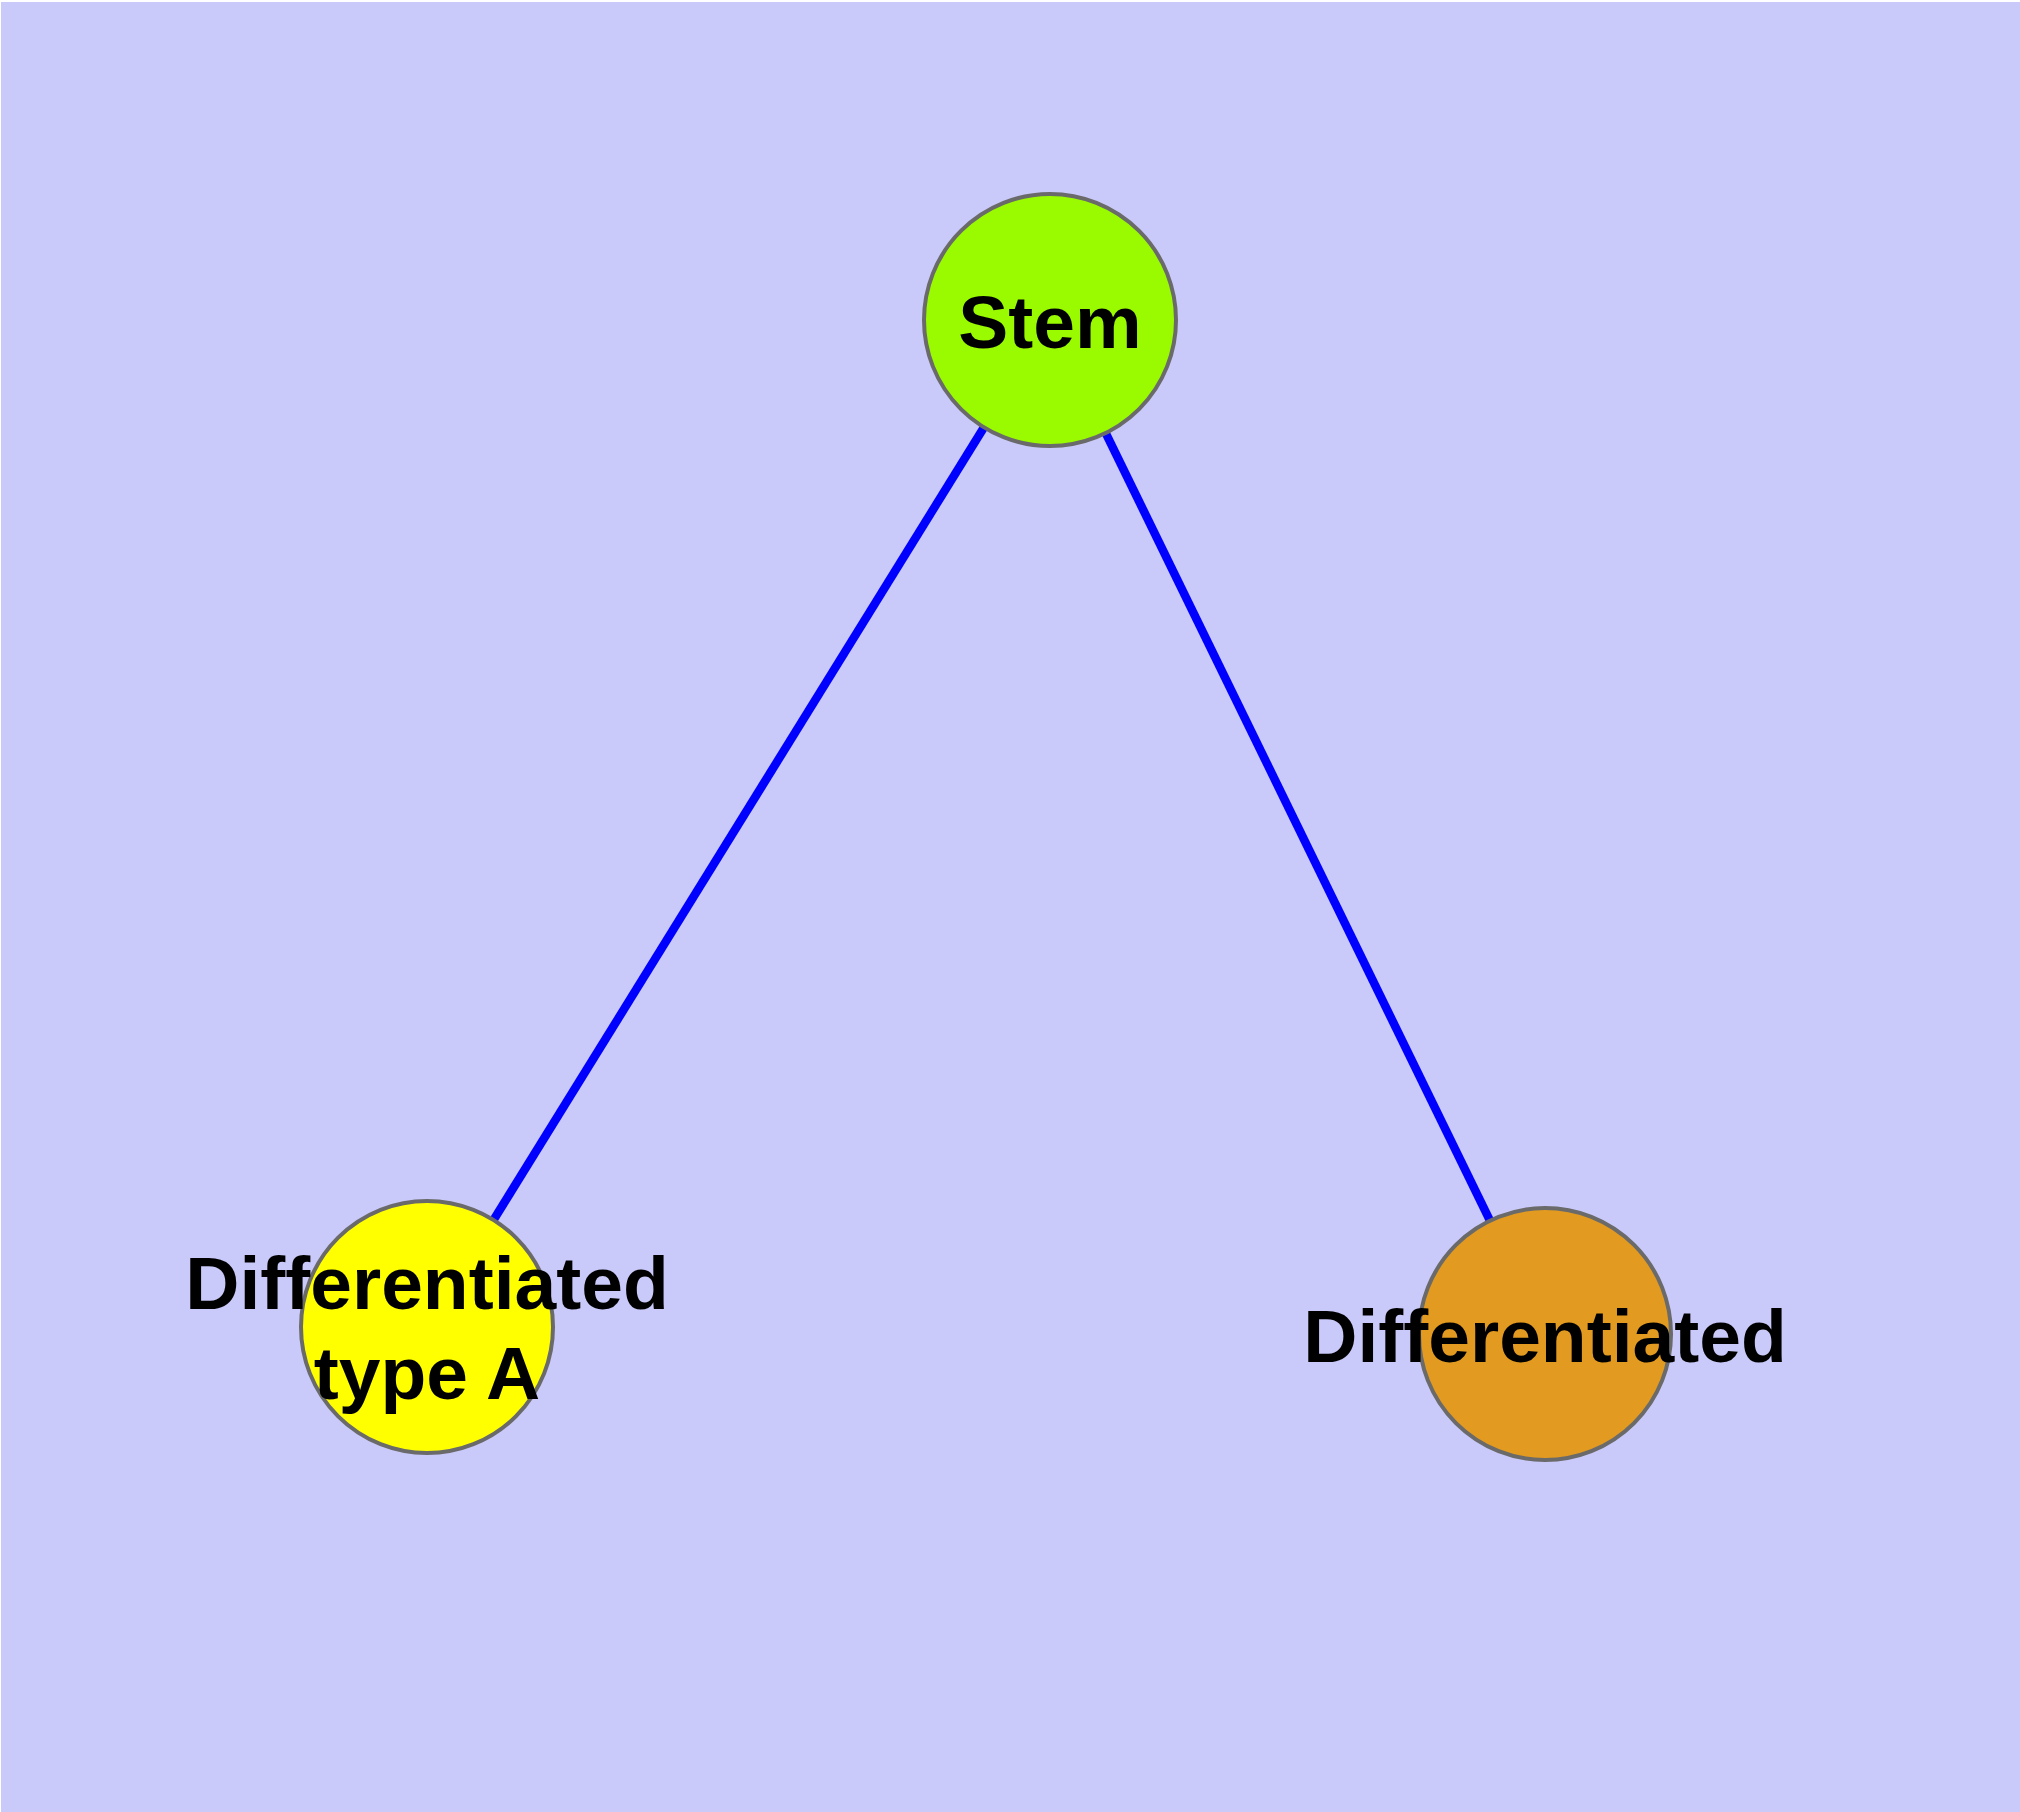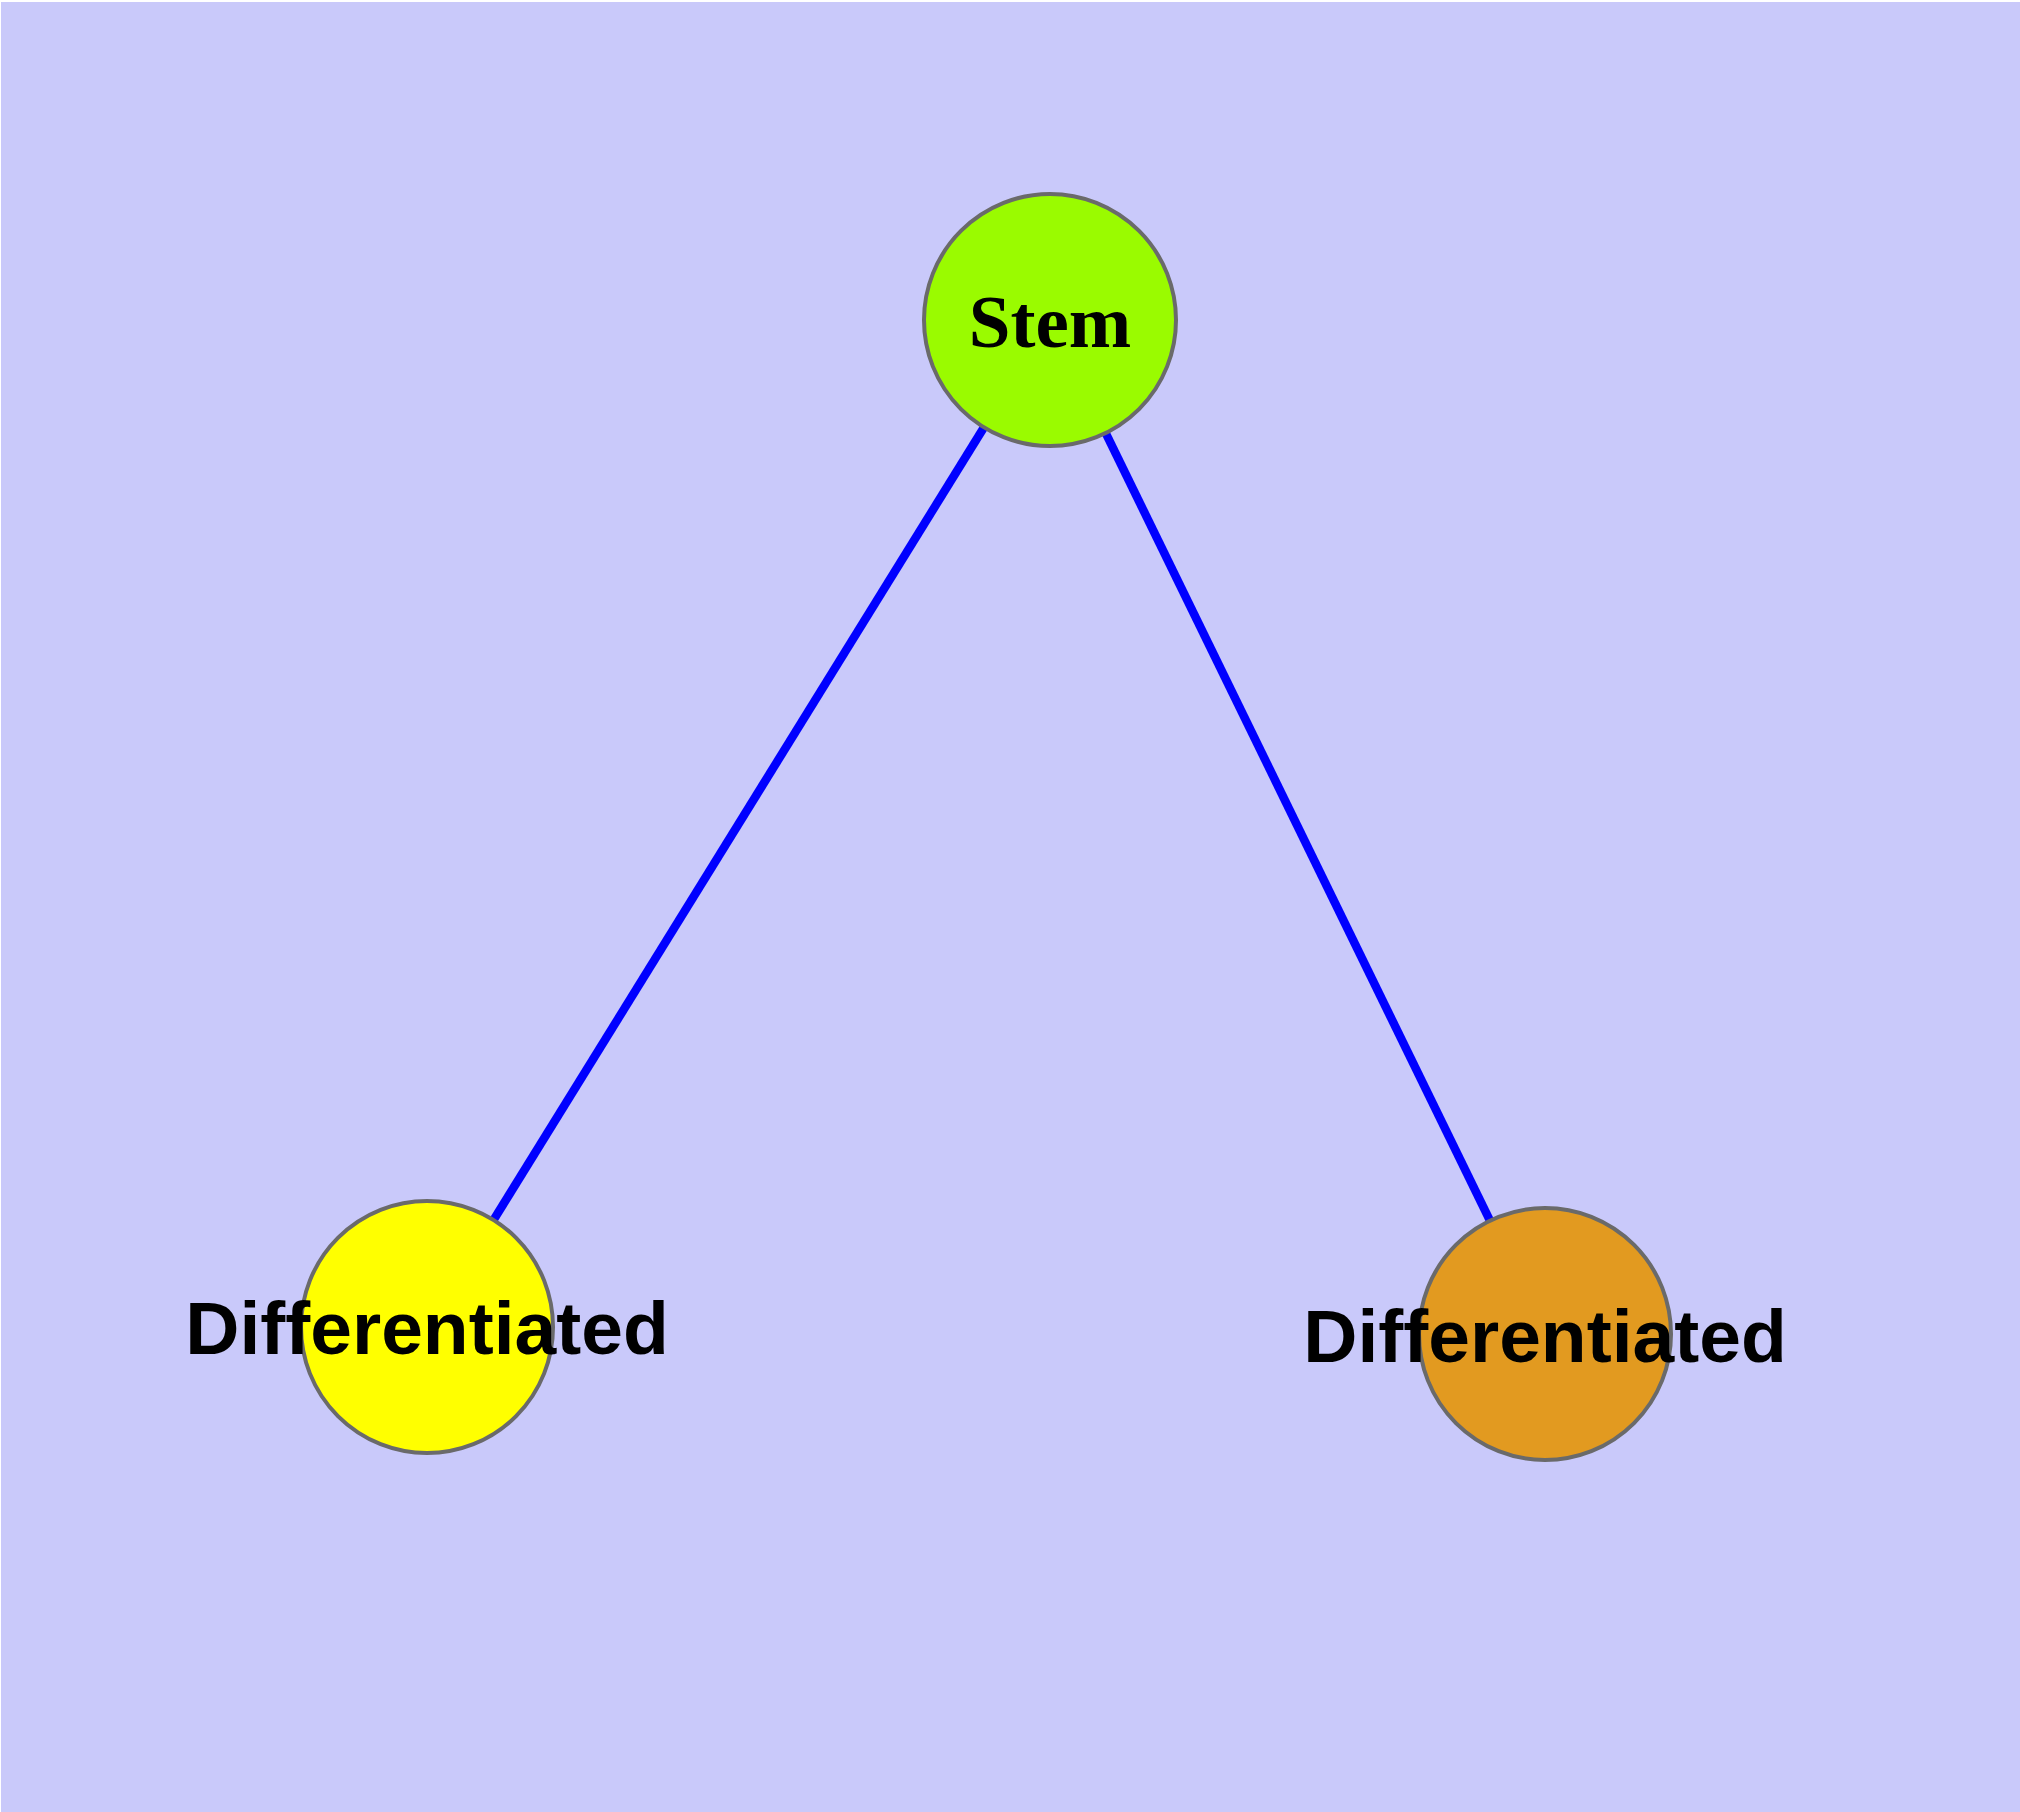--- a/index.html
+++ b/index.html
@@ -39,21 +39,21 @@
   .node-label {
     position: absolute;
     transform: translate(-50%, -50%);
     text-align: center;
     font-size: 75px;
     font-weight: 700;
     line-height: 90px;
     white-space: nowrap;
     color: #000000;
   }
-  .label-stem   { left: 1049px; top: 320px; font-family: Liberation Serif, serif; }
+  .label-stem   { left: 1049px; top: 320px; }
   .label-type-a { left: 426px;  top: 1326px; }
   .label-type-b { left: 1544px; top: 1334px; }
   .label-line { display: block; }
 </style>
 </head>
 <body>
 
 <div class="canvas" style="background-color: rgb(201, 201, 250);">
 
   <svg class="edges" viewBox="0 0 2384 2138" xmlns="http://www.w3.org/2000/svg">
@@ -66,20 +66,21 @@
   <div class="node node-type-a" style="background-color: rgb(255, 255, 0); border-color: rgb(106, 106, 106);"></div>
 
   <div class="node node-type-b" style="background-color: rgb(226, 154, 32); border-color: rgb(106, 106, 106);"></div>
 
   <div class="node-label label-stem" style="color: rgb(0, 0, 0);">
     <span class="label-line">Stem</span>
   </div>
 
   <div class="node-label label-type-a" style="color: rgb(0, 0, 0);">
     <span class="label-line">Differentiated</span>
+    <span class="label-line">type A</span>
   </div>
 
   <div class="node-label label-type-b" style="color: rgb(0, 0, 0);">
     <span class="label-line">Differentiated</span>
   </div>
 
 </div>
 
 
 </body></html>

